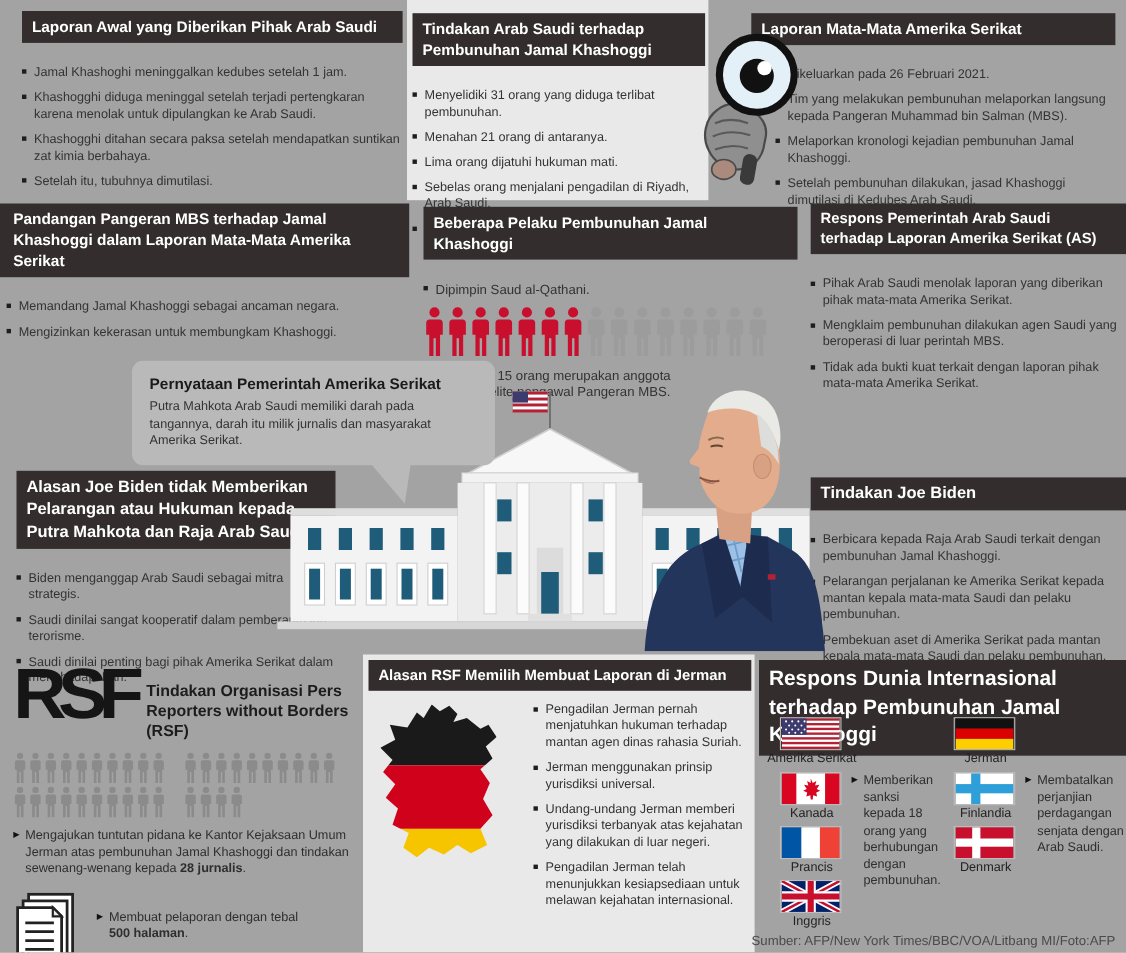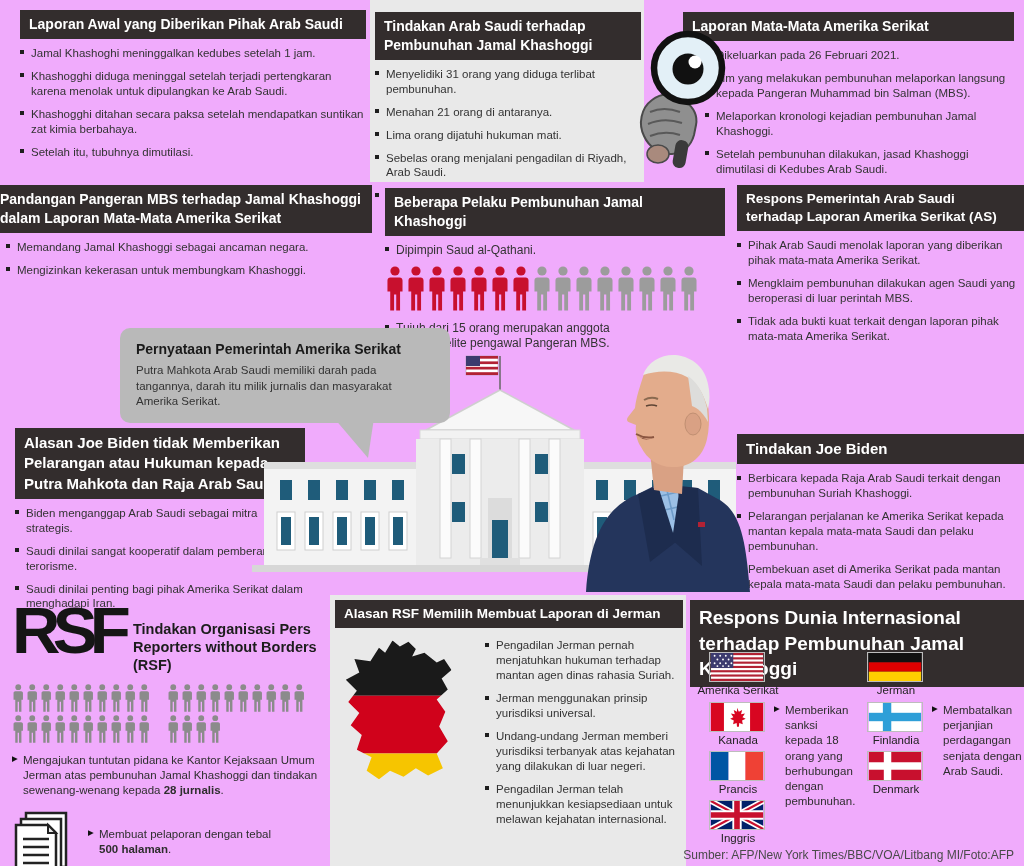--- a/index.html
+++ b/index.html
@@ -1,21 +1,21 @@
 <!DOCTYPE html>
 <html><head>
 <meta charset="utf-8">
 <style>
   * { margin:0; padding:0; box-sizing:border-box; }
   body { background:#cfcfcf; font-family:"Liberation Sans", sans-serif; }
-  #stage { position:relative; width:1024px; height:866px; background:#f0abfc; overflow:hidden; }
+  #stage { position:relative; width:1024px; height:866px; background:#a3a3a3; overflow:hidden; }
   .tint { position:absolute; background:#e9e9e9; }
   .abs { position:absolute; }
   .hdr { background:#332d2d; color:#fff; font-weight:bold; font-size:14px; line-height:1.35; padding:5px 9px; }
-  .bullets { margin-top:7px; }
+  .bullets { margin-top:20px; }
   .bullet { position:relative; padding-left:11px; margin-bottom:8px; font-size:11.5px; line-height:1.3; color:#333; }
   .bullet::before { content:""; position:absolute; left:0; top:4.5px; width:4px; height:4px; background:#1e1e1e; }
   .tri { position:relative; padding-left:11px; font-size:11.5px; line-height:1.32; color:#2e2e2e; }
   .tri::before { content:"\25B6"; position:absolute; left:0; top:1px; font-size:7.5px; color:#111; }
   .person-svg { display:block; fill:currentColor; }
   .pel-row { display:flex; gap:1px; margin:6px 0 8px 0; }
   .pel { width:20px; color:#9c9c9c; }
   .pel.red { color:#c8102e; }
   .rsf-row { display:flex; margin-bottom:2px; }
   .rsf-group { display:flex; gap:1.5px; margin-right:16px; }
@@ -73,21 +73,21 @@
     <div class="hdr">Laporan Mata-Mata Amerika Serikat</div>
     <div class="bullets" style="margin-left:22px; font-size:11.5px;">
         <div class="bullet">Dikeluarkan pada 26 Februari 2021.</div>
         <div class="bullet">Tim yang melakukan pembunuhan melaporkan langsung kepada Pangeran Muhammad bin Salman (MBS).</div>
         <div class="bullet">Melaporkan kronologi kejadian pembunuhan Jamal Khashoggi.</div>
         <div class="bullet">Setelah pembunuhan dilakukan, jasad Khashoggi dimutilasi di Kedubes Arab Saudi.</div>
       </div>
   </div>
 
   <div class="abs" style="left:0px; top:185px; width:372px;">
-    <div class="hdr" style="padding-left:0;">Pandangan Pangeran MBS terhadap Jamal Khashoggi dalam Laporan Mata-Mata Amerika Serikat</div>
+    <div class="hdr" style="padding-left:12px;">Pandangan Pangeran MBS terhadap Jamal Khashoggi dalam Laporan Mata-Mata Amerika Serikat</div>
     <div class="bullets" style="margin-left:6px; font-size:12px;">
         <div class="bullet">Memandang Jamal Khashoggi sebagai ancaman negara.</div>
         <div class="bullet">Mengizinkan kekerasan untuk membungkam Khashoggi.</div>
       </div>
   </div>
 
   <div class="abs" style="left:385px; top:188px; width:340px;">
     <div class="hdr">Beberapa Pelaku Pembunuhan Jamal Khashoggi</div>
     <div class="bullets">
       <div class="bullet" style="font-size:12px;">Dipimpin Saud al-Qathani.</div>
@@ -300,21 +300,21 @@
     <div class="bullets">
         <div class="bullet">Biden menganggap Arab Saudi sebagai mitra strategis.</div>
         <div class="bullet">Saudi dinilai sangat kooperatif dalam pemberantasan terorisme.</div>
         <div class="bullet">Saudi dinilai penting bagi pihak Amerika Serikat dalam menghadapi Iran.</div>
       </div>
   </div>
 
   <div class="abs" style="left:737px; top:434px; width:287px;">
     <div class="hdr" style="font-size:15px;">Tindakan Joe Biden</div>
     <div class="bullets">
-        <div class="bullet">Berbicara kepada Raja Arab Saudi terkait dengan pembunuhan Suriah Khashoggi.</div>
+        <div class="bullet">Berbicara kepada Raja Arab Saudi terkait dengan pembunuhan Jamal Khashoggi.</div>
         <div class="bullet">Pelarangan perjalanan ke Amerika Serikat kepada mantan kepala mata-mata Saudi dan pelaku pembunuhan.</div>
         <div class="bullet">Pembekuan aset di Amerika Serikat pada mantan kepala mata-mata Saudi dan pelaku pembunuhan.</div>
         <div class="bullet">Pelarangan visa kepada 76 orang Saudi yang melakukan kekerasan kepada jurnalis.</div>
       </div>
   </div>
 
   <div class="abs" style="left:12px; top:600px; width:322px;">
     <div style="display:flex;">
       <div class="rsf-logo">RSF</div>
       <div class="rsf-title" style="margin-left:22px; margin-top:20px; width:225px;">Tindakan Organisasi Pers Reporters without Borders (RSF)</div>

